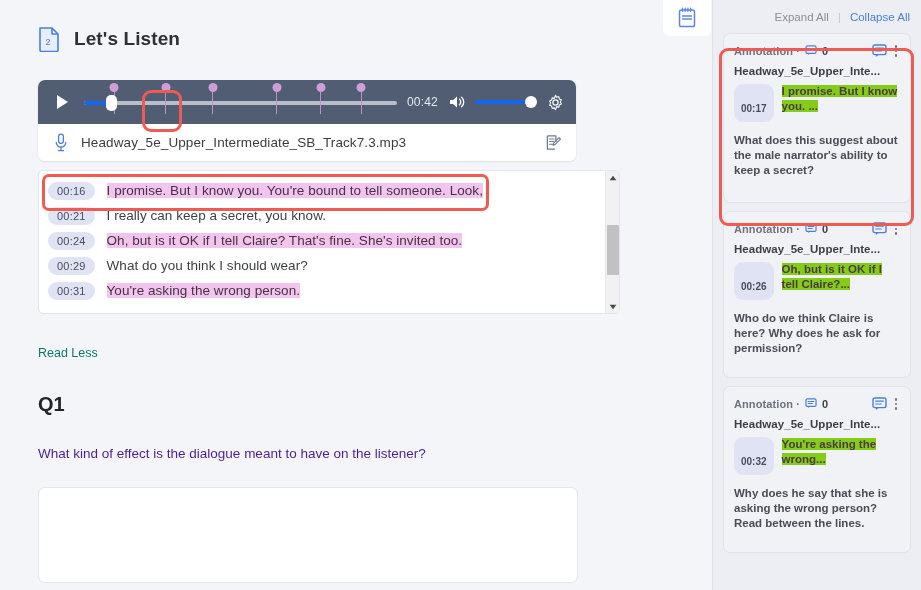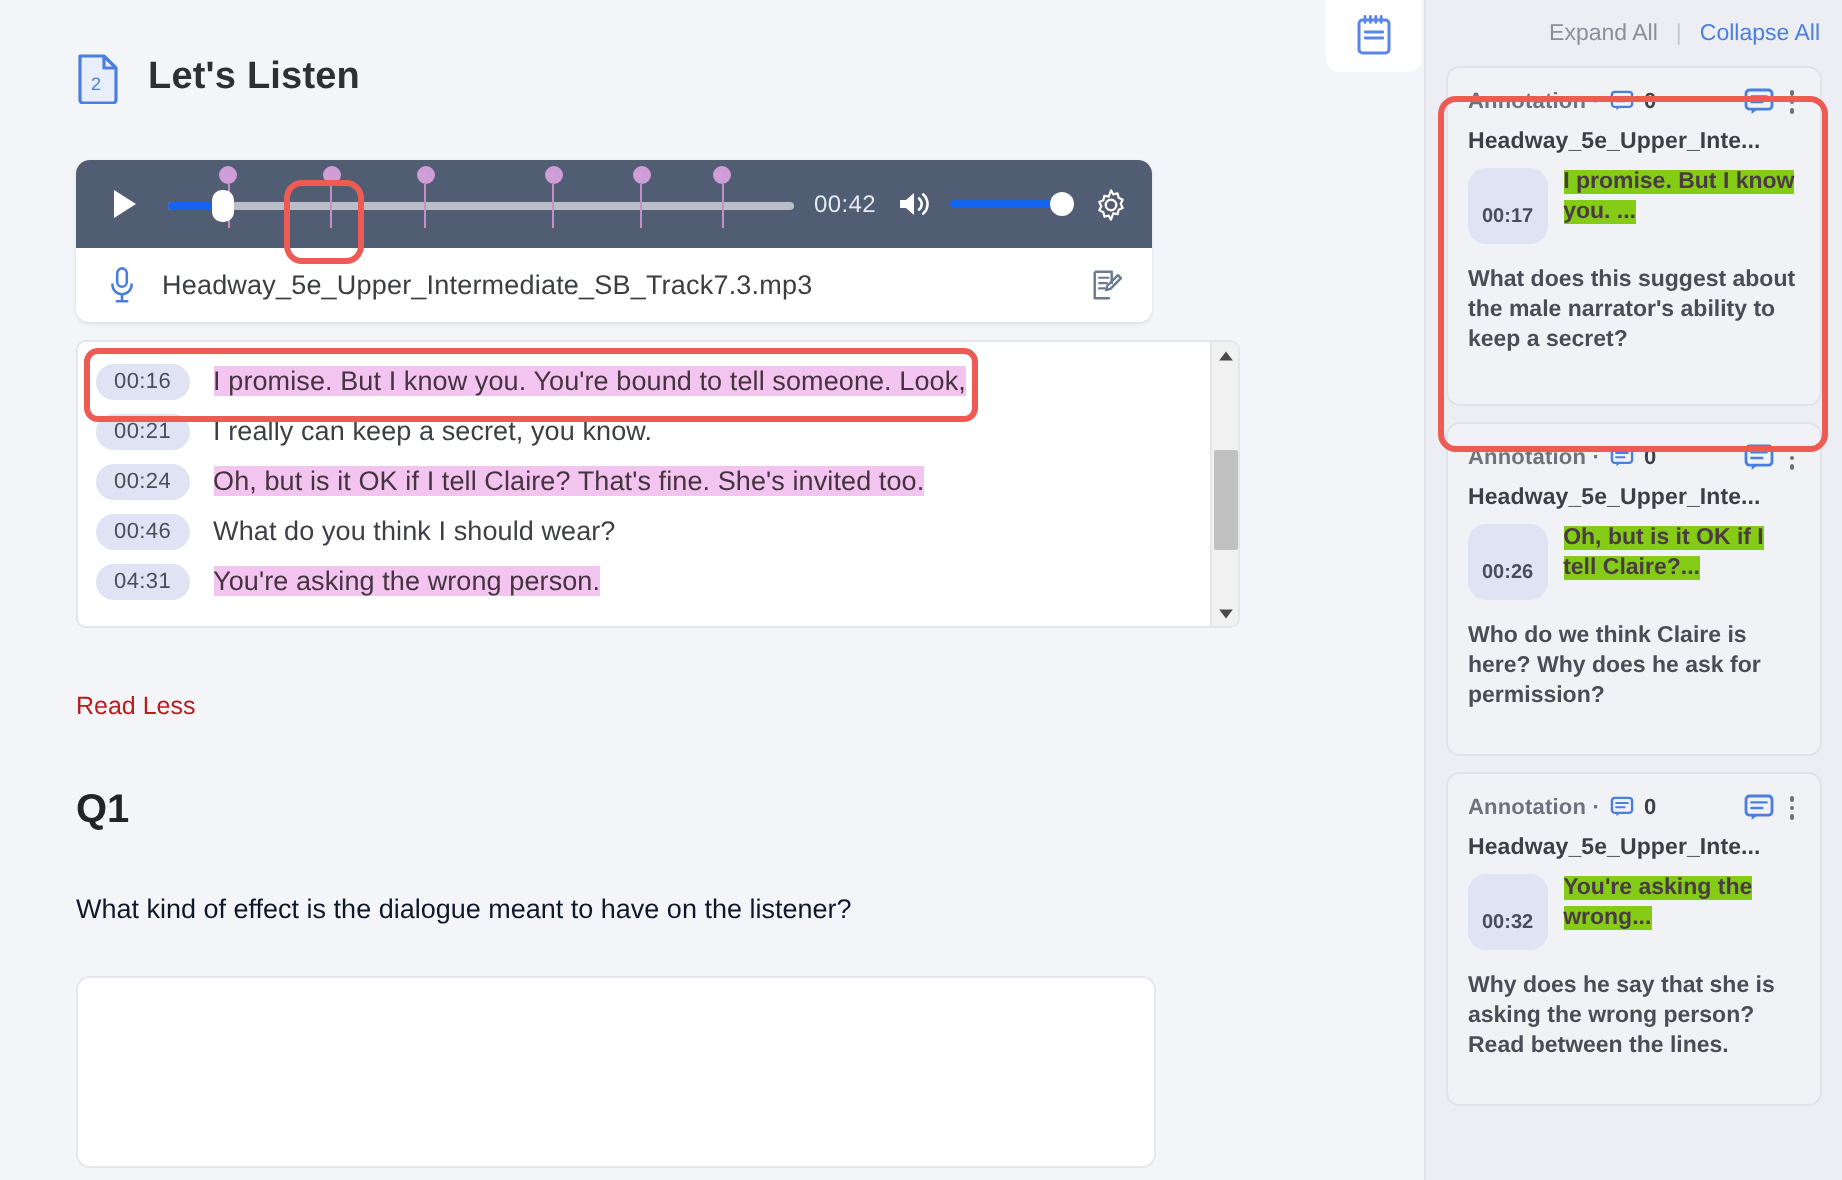--- a/index.html
+++ b/index.html
@@ -168,31 +168,31 @@
   .tr-arrow.up { top: 0; }
   .tr-arrow.dn { bottom: 0; }
   .tr-thumb {
     position: absolute; left: 1px; top: 54px;
     width: 12px; height: 50px; background: #c1c1c1; border-radius: 1px;
     cursor: pointer;
   }
 
   .read-less {
     margin: 32px 12px 0 38px;
-    font-size: 12.5px; color: #b91c1c; cursor: pointer;
+    font-size: 12.5px; color: #0f766e; cursor: pointer;
     display: inline-block;
   }
 
   .q-title {
     margin: 32px 0 0 38px;
     font-size: 20px; font-weight: bold; color: #232428;
   }
   .q-text {
     margin: 30px 0 0 38px;
-    font-size: 13.5px; color: #0f172a;
+    font-size: 13.5px; color: #4c1d95;
   }
   .answer-box {
     margin: 26px 0 0 38px;
     width: 540px; height: 96px;
     background: #fff; border: 1px solid #e5e7ec; border-radius: 7px;
   }
 
   
   .right {
     position: relative;
@@ -370,25 +370,25 @@
         </div>
         <div class="tr-line">
           <span class="ts">00:21</span>
           <span class="tr-text">I really can keep a secret, you know.</span>
         </div>
         <div class="tr-line">
           <span class="ts">00:24</span>
           <span class="tr-text hl">Oh, but is it OK if I tell Claire? That's fine. She's invited too.</span>
         </div>
         <div class="tr-line">
-          <span class="ts">00:46</span>
+          <span class="ts">00:29</span>
           <span class="tr-text">What do you think I should wear?</span>
         </div>
         <div class="tr-line">
-          <span class="ts">04:31</span>
+          <span class="ts">00:31</span>
           <span class="tr-text hl">You're asking the wrong person.</span>
         </div>
       </div>
 
       <div class="tr-scroll">
         <span class="tr-arrow up">
           <svg width="8" height="6" viewBox="0 0 8 6">
               <path d="M4 0.8 L7.4 5.2 L0.6 5.2 Z" fill="#4a4a4a"></path>
             </svg>
         </span>

